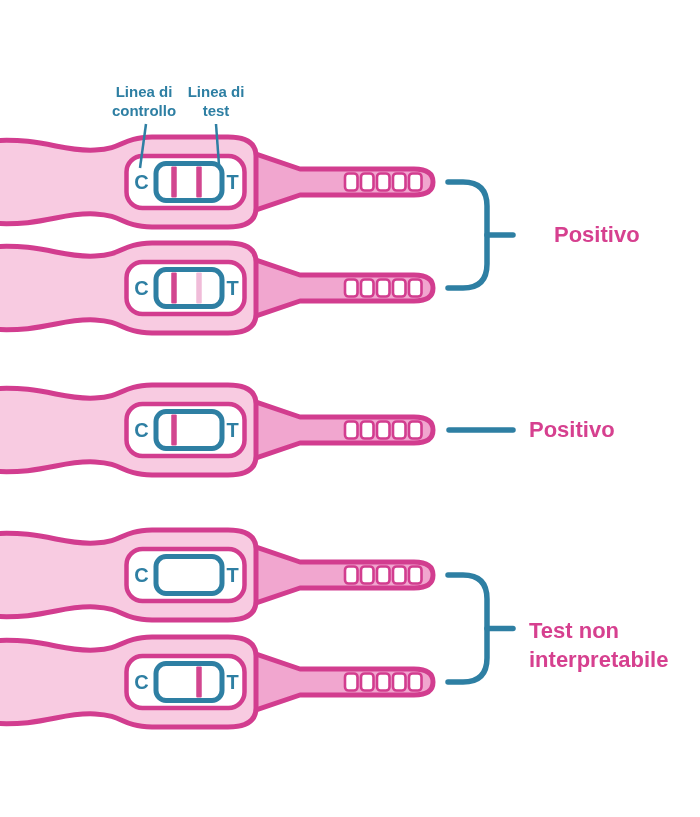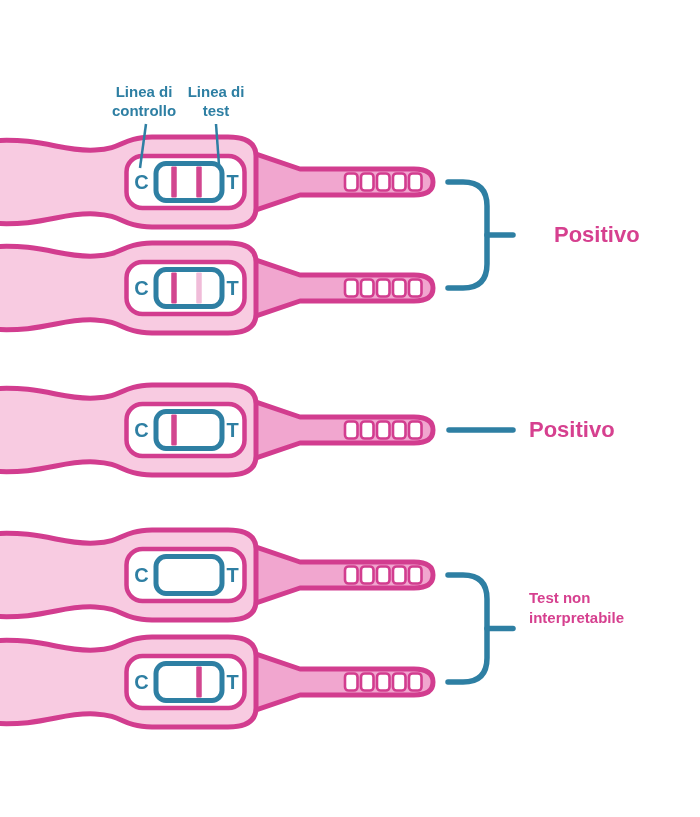--- a/index.html
+++ b/index.html
@@ -16,21 +16,21 @@
   #lbl-control{left:89px;top:83px;}
   #lbl-test{left:161px;top:83px;}
   .overlay{position:absolute;left:0;top:0;}
   #devices svg{position:absolute;left:0;overflow:visible;}
   .result-label{
     position:absolute;left:529px;font-weight:bold;
     color:var(--label-pink);white-space:pre-line;
   }
   #res-positivo{top:222px;font-size:22px;margin-left:25px;}
   #res-negativo{top:417px;font-size:22px;}
-  #res-non{top:588px;font-size:15px;line-height:1.33;}
+  #res-non{top:616px;font-size:22px;line-height:1.33;}
 </style>
 </head>
 <body>
 
 <div class="canvas" style="--bg: #ffffff; --teal: #2e7fa3; --label-pink: #d6408f;">
 
   <div class="top-label" id="lbl-control">Linea di
 controllo</div>
 
   <div class="top-label" id="lbl-test">Linea di

